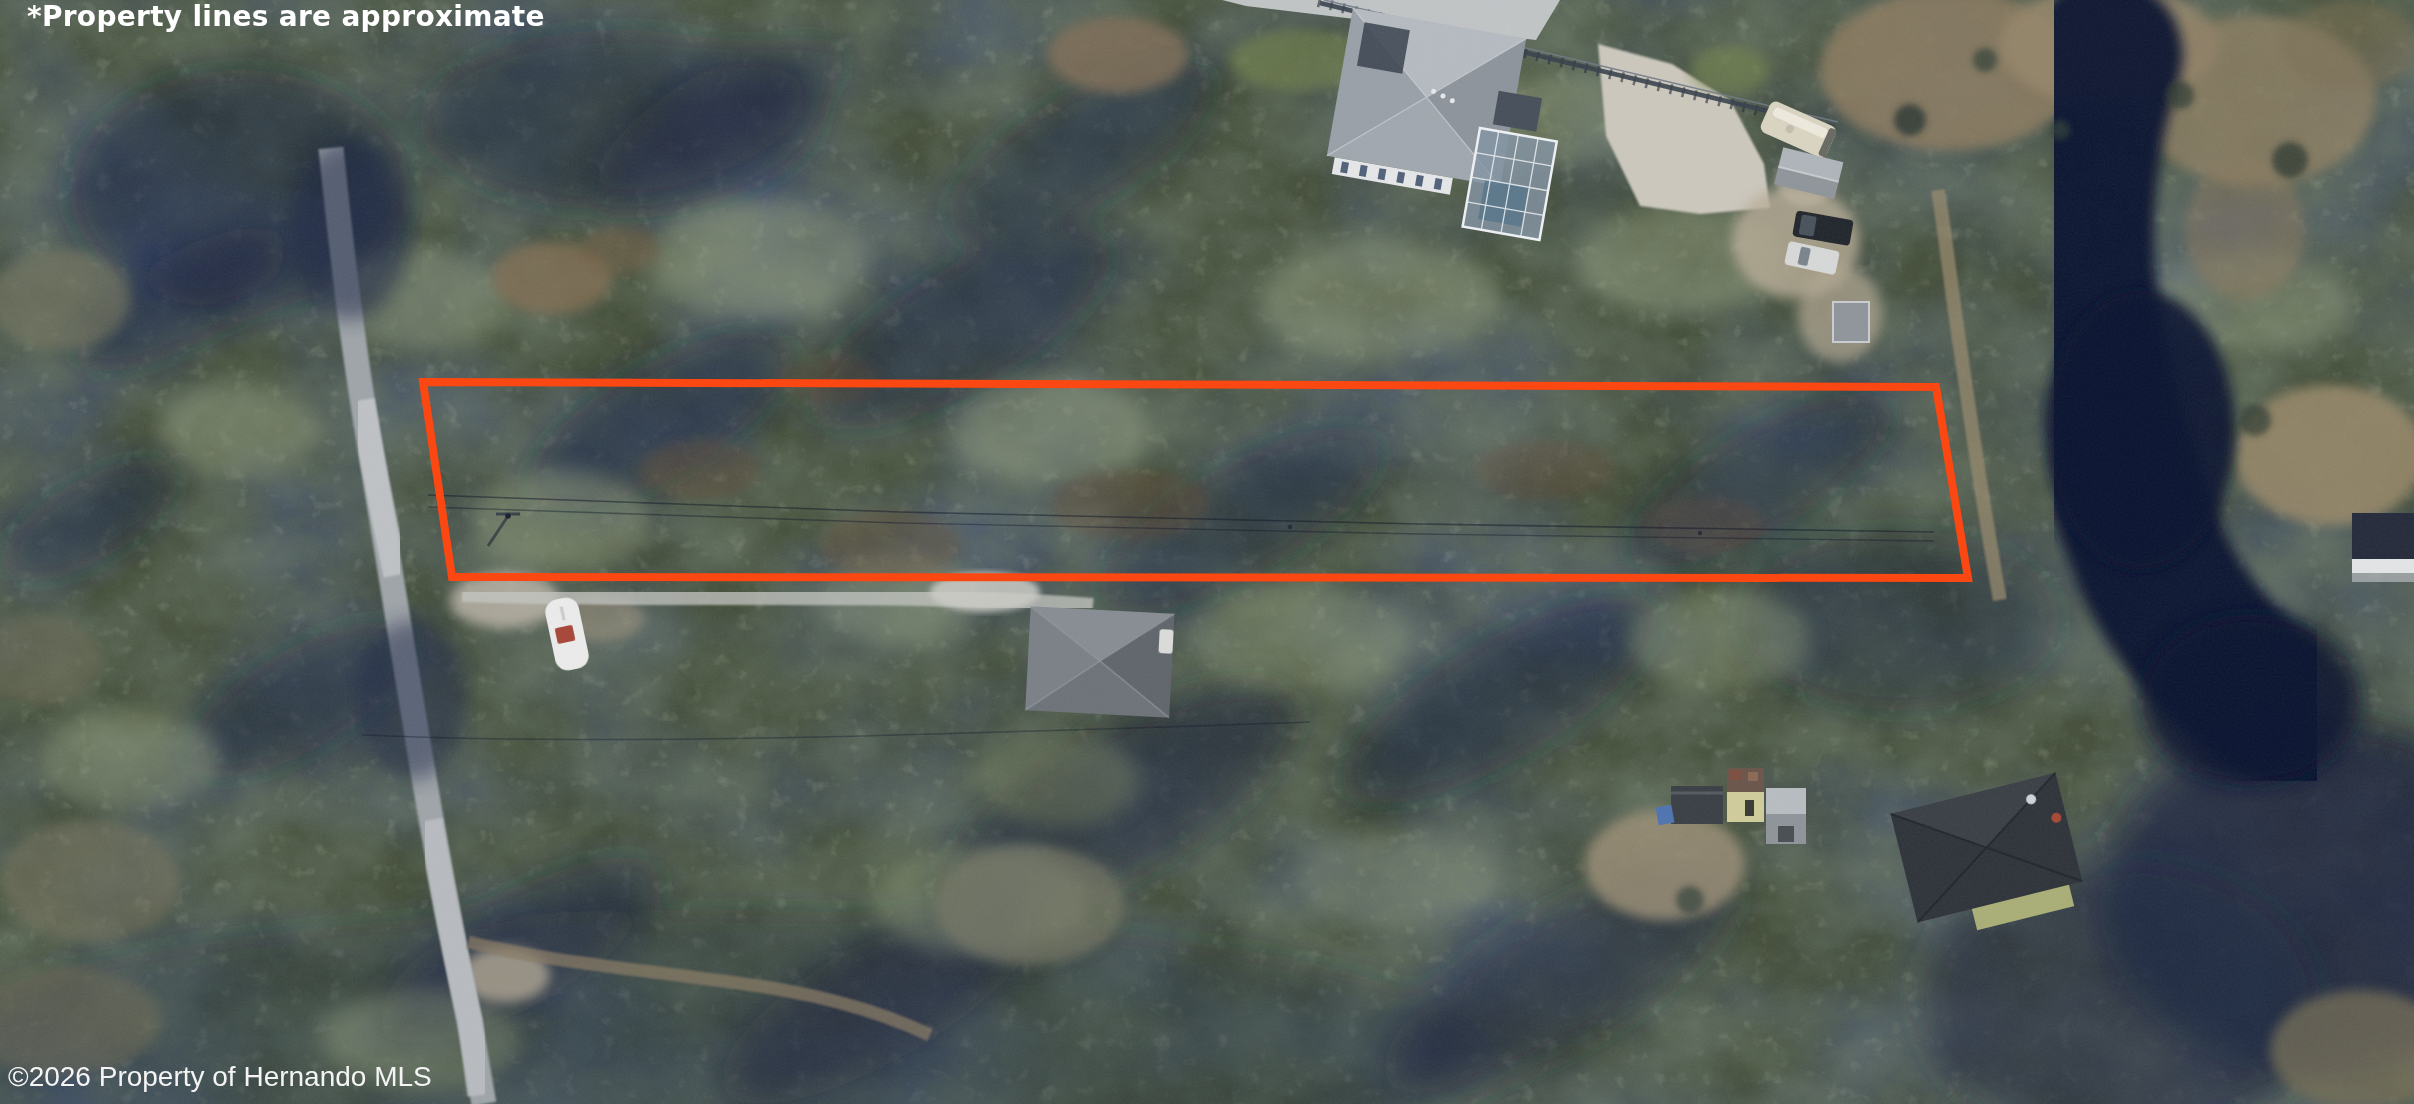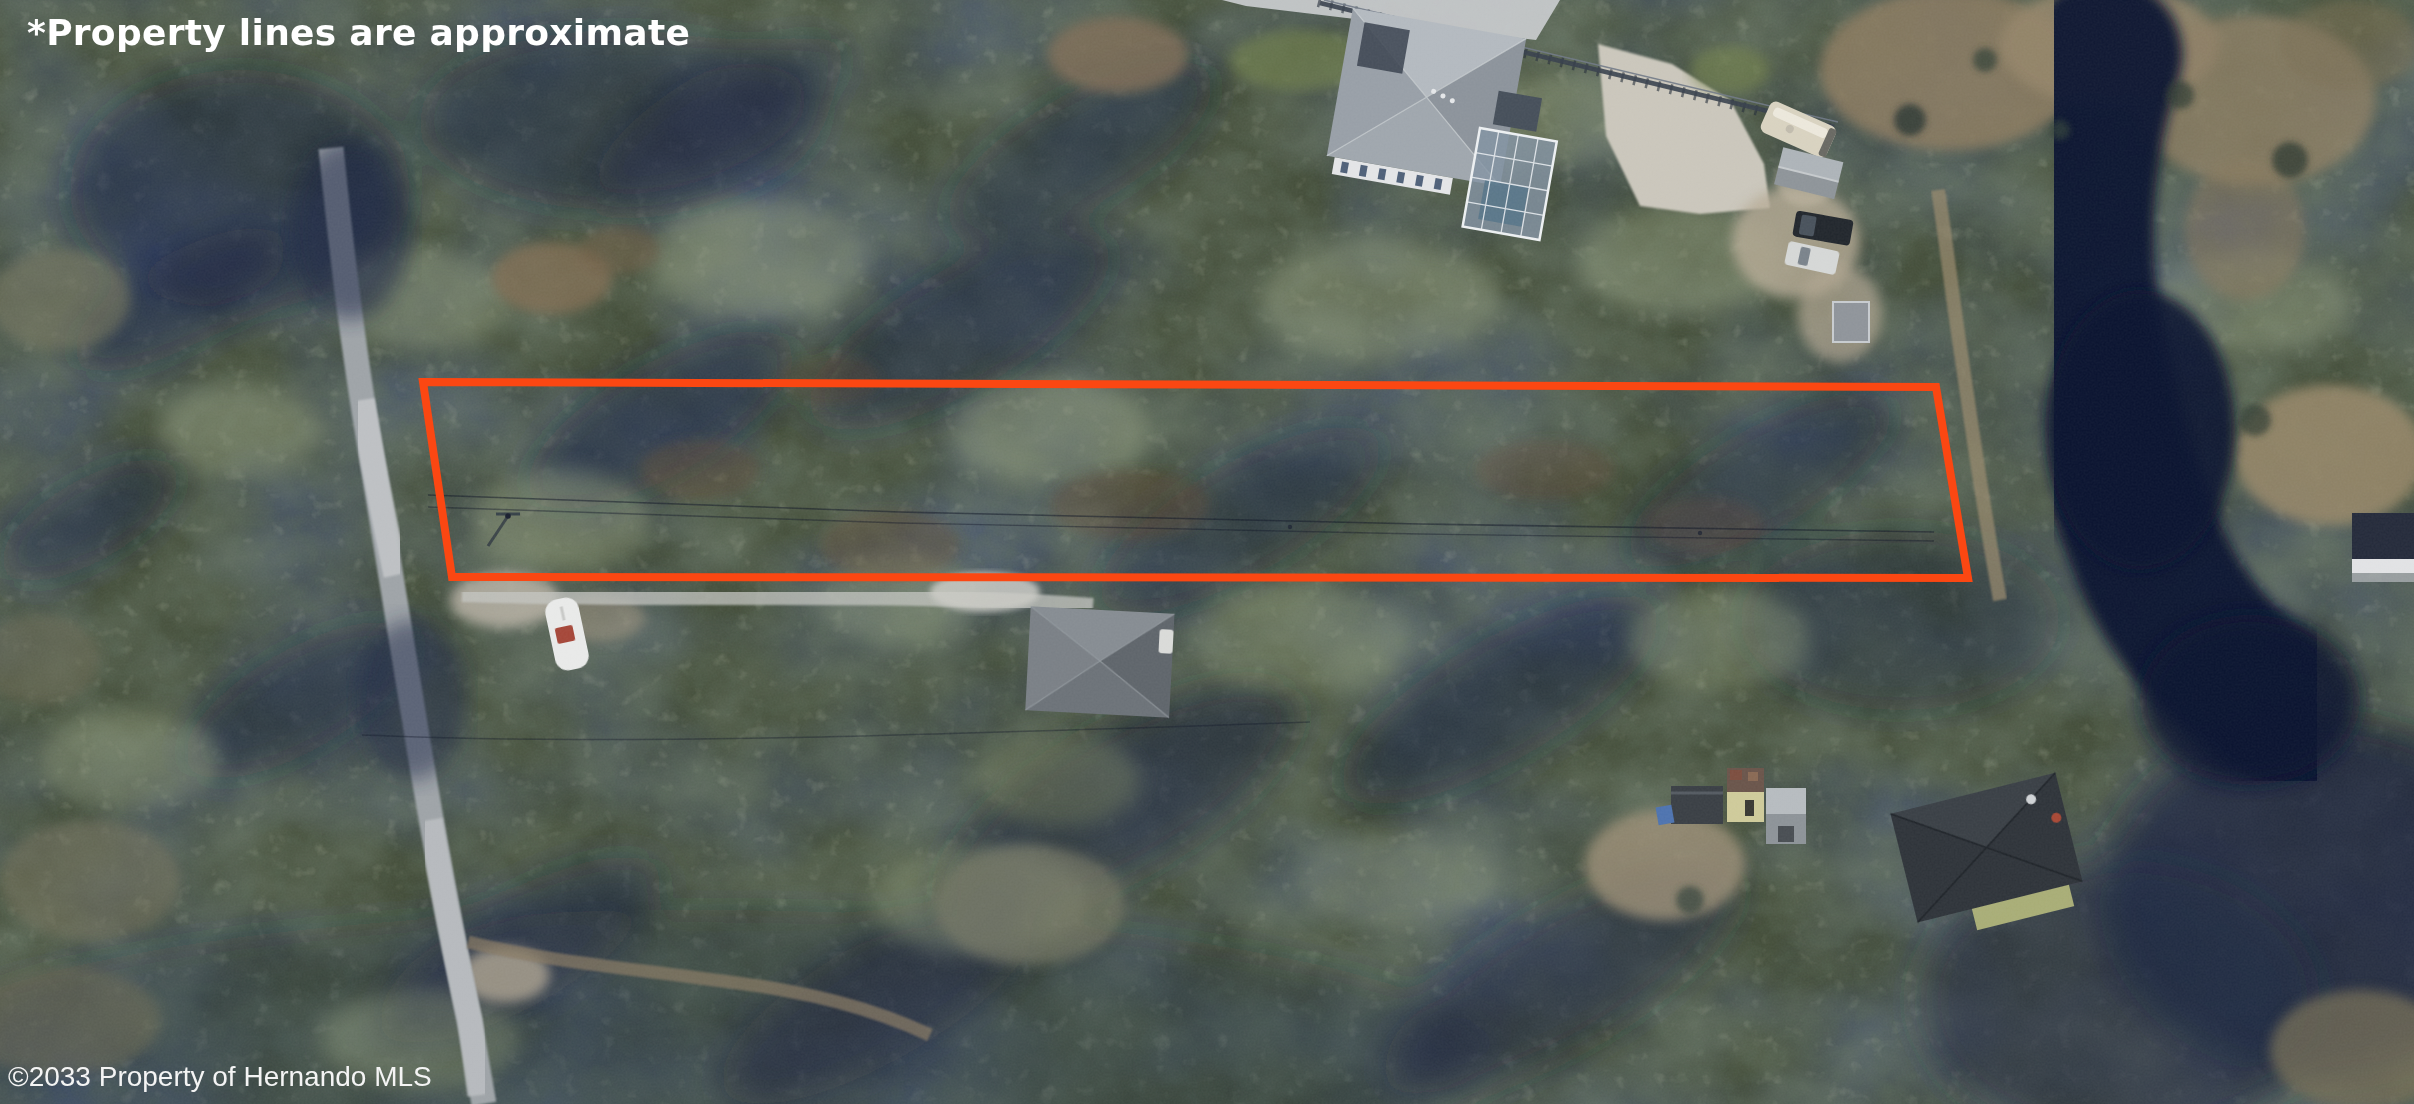--- a/index.html
+++ b/index.html
@@ -1,21 +1,21 @@
 <!DOCTYPE html>
 <html><head>
 <meta charset="utf-8">
 <style>
   html,body{margin:0;padding:0;background:#0b0e14;}
   .stage{position:relative;width:2414px;height:1104px;overflow:hidden;
          font-family:"Liberation Sans",sans-serif;}
   .stage svg{position:absolute;left:0;top:0;display:block;}
   .label{position:absolute;color:#ffffff;white-space:nowrap;}
-  .disclaimer{left:27px;top:12px;font-family:"DejaVu Sans",sans-serif;
-              font-weight:600;font-size:36px;letter-spacing:.3px;}
+  .disclaimer{left:27px;top:0;font-family:"DejaVu Sans",sans-serif;
+              font-weight:600;font-size:28px;letter-spacing:.3px;}
   .copyright{left:8px;bottom:11px;font-family:"Liberation Sans",sans-serif;
              font-weight:400;font-size:28px;color:#f4f4f4;}
   .boundary{fill:none;stroke-width:8;stroke-linejoin:miter;}
 </style>
 </head>
 <body>
 
 <div class="stage">
 
 <svg width="2414" height="1104" viewBox="0 0 2414 1104">
@@ -295,15 +295,15 @@
     <circle cx="2255" cy="420" r="16" fill="#2c3a33" opacity="0.7"></circle>
     <circle cx="1690" cy="900" r="14" fill="#35443a" opacity="0.7"></circle>
   </g>
 
   <rect x="0" y="0" width="2414" height="1104" filter="url(#fGrain)" opacity="0.12"></rect>
 
   <polygon class="boundary" points="423,382 1936,387 1968,578 452,577" stroke="#FB4712"></polygon>
 </svg>
 
 <div class="label disclaimer">*Property lines are approximate</div>
-<div class="label copyright">©2033 Property of Hernando MLS</div>
+<div class="label copyright">©2026 Property of Hernando MLS</div>
 
 </div>
 
 </body></html>

